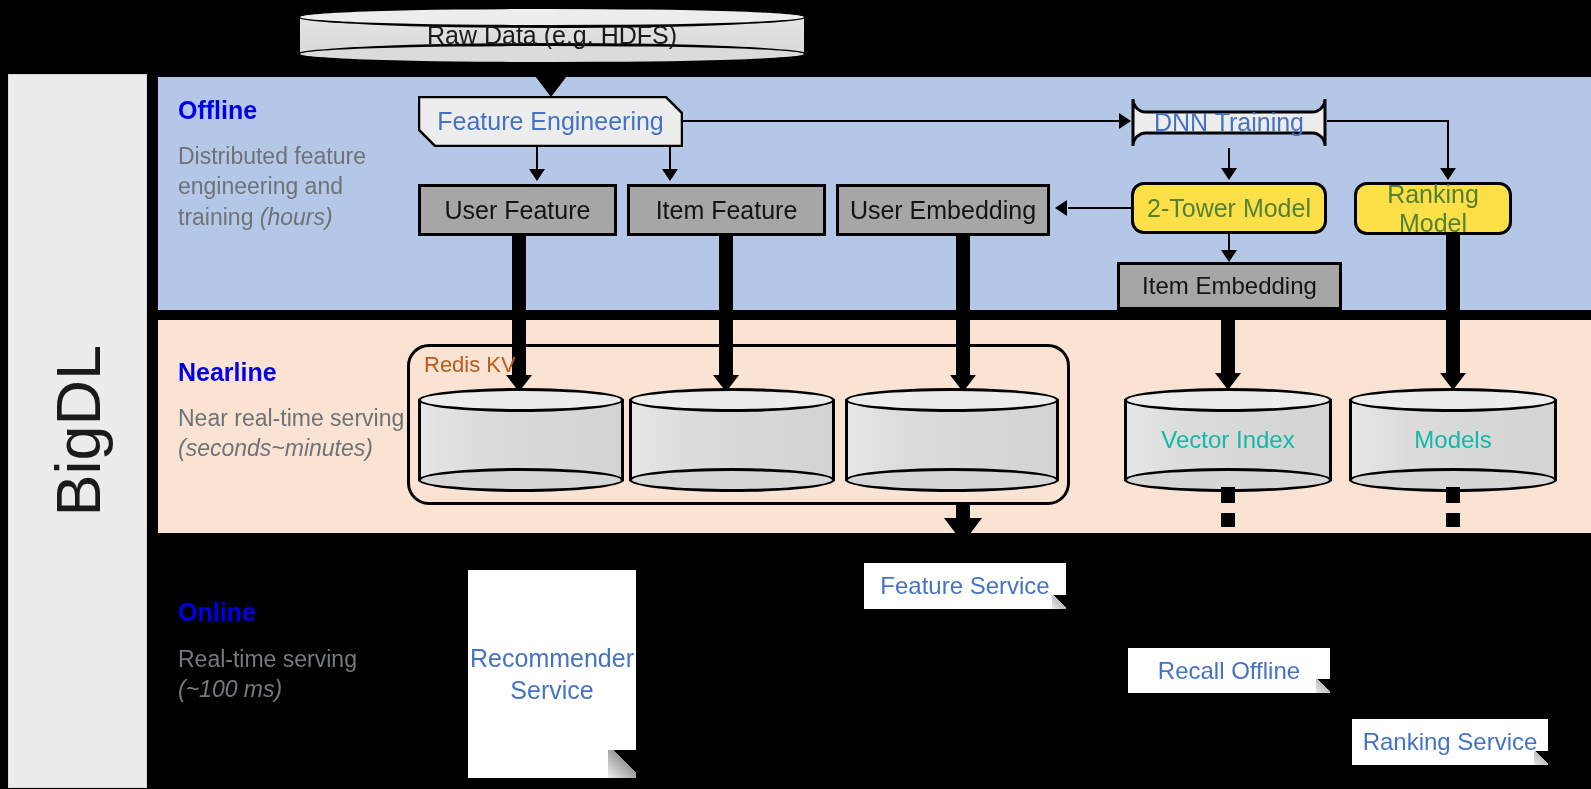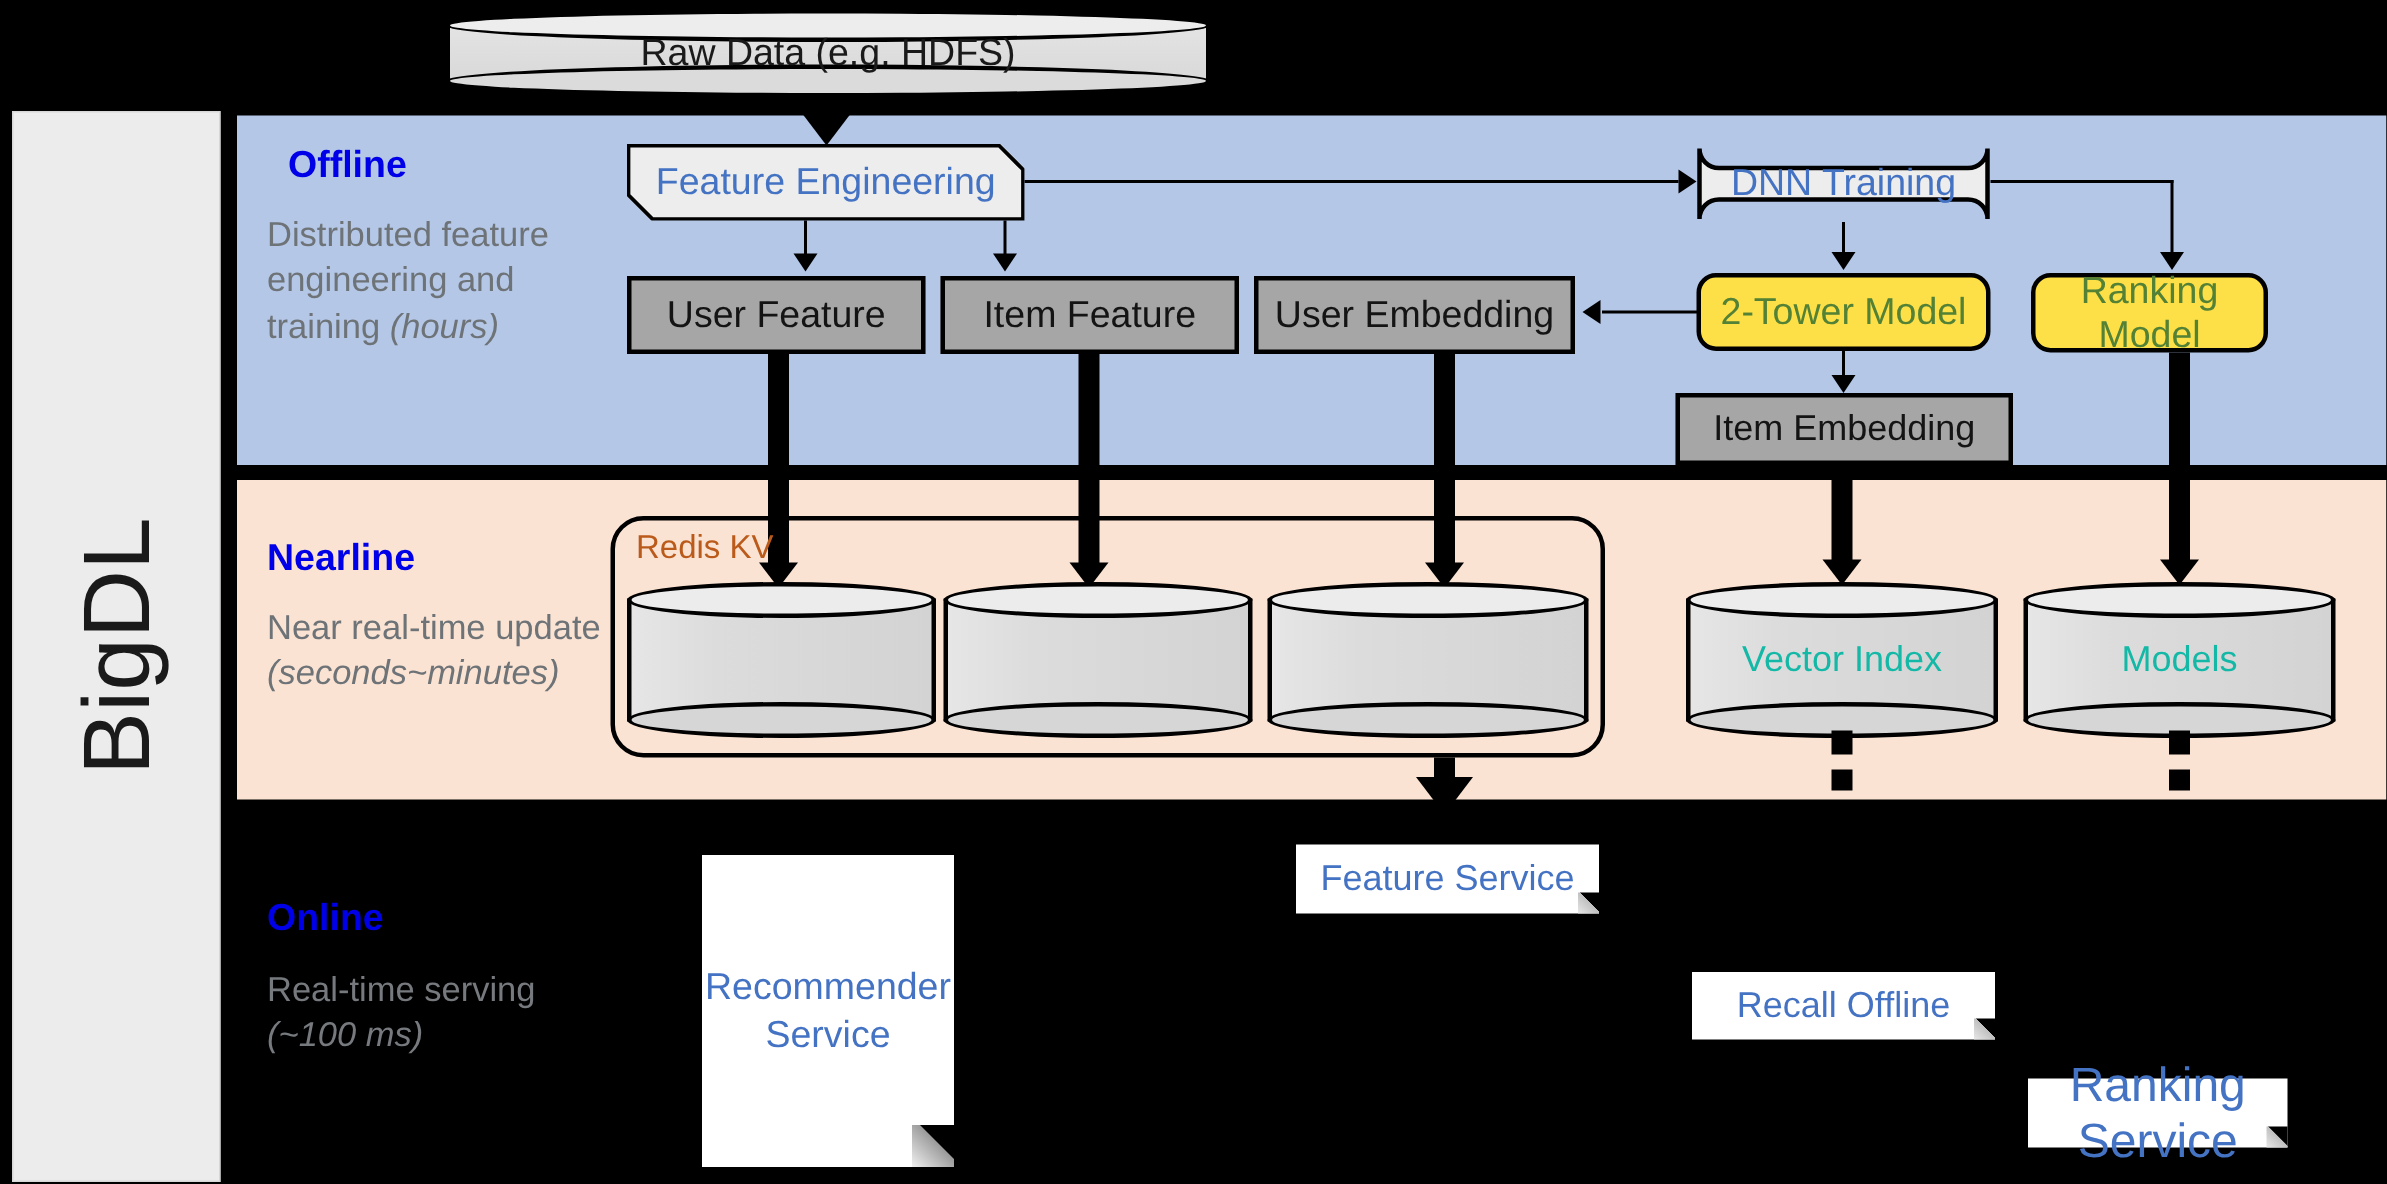--- a/index.html
+++ b/index.html
@@ -30,21 +30,21 @@
     writing-mode:vertical-rl;
     transform:rotate(180deg);
     font-size:63px;color:#1a1a1a;letter-spacing:0px;
     font-family:"Liberation Sans", sans-serif;
   }
 
   
   .band-title{position:absolute;font-size:25px;color:#0000E8;font-weight:600;white-space:nowrap;}
   .band-sub{position:absolute;font-size:23px;color:#6E7377;line-height:1.32;}
   .band-sub i{font-style:italic;}
-  #t-offline{left:192px;top:96px;}
+  #t-offline{left:178px;top:96px;}
   #s-offline{left:178px;top:141px;width:215px;}
   #t-nearline{left:178px;top:358px;}
   #s-nearline{left:178px;top:403px;width:240px;}
   #t-online{left:178px;top:598px;}
   #s-online{left:178px;top:644px;width:215px;color:#76797d;}
 
   
   .node{position:absolute;box-sizing:border-box;display:flex;align-items:center;justify-content:center;text-align:center;}
   .node .lbl{display:block;line-height:1.15;}
 
@@ -176,21 +176,21 @@
     </div>
   </div>
 
   <div class="band-title" id="t-offline">Offline</div>
   <div class="band-sub" id="s-offline">
     <span>Distributed feature engineering and training </span><i>(hours)</i>
   </div>
 
   <div class="band-title" id="t-nearline">Nearline</div>
   <div class="band-sub" id="s-nearline">
-    <span>Near real-time update </span><i>(seconds~minutes)</i>
+    <span>Near real-time serving </span><i>(seconds~minutes)</i>
   </div>
 
   <div class="band-title" id="t-online">Online</div>
   <div class="band-sub" id="s-online">
     <span>Real-time serving </span><i>(~100 ms)</i>
   </div>
 
   <div class="cyl" id="rawdata">
     <div class="body"></div>
     <div class="bot"></div>
@@ -325,18 +325,18 @@
   <div class="docbox" style="left:864px;top:563px;width:202px;height:46px;font-size:24px;">
     <span>Feature Service</span>
     <span class="fold"></span>
   </div>
 
   <div class="docbox" style="left:1128px;top:648px;width:202px;height:45px;font-size:24px;">
     <span>Recall Offline</span>
     <span class="fold"></span>
   </div>
 
-  <div class="docbox" style="left:1352px;top:719px;width:173px;height:46px;font-size:32px;">
+  <div class="docbox" style="left:1352px;top:719px;width:196px;height:46px;font-size:24px;">
     <span>Ranking Service</span>
     <span class="fold"></span>
   </div>
 
 </div>
 
 </body></html>

